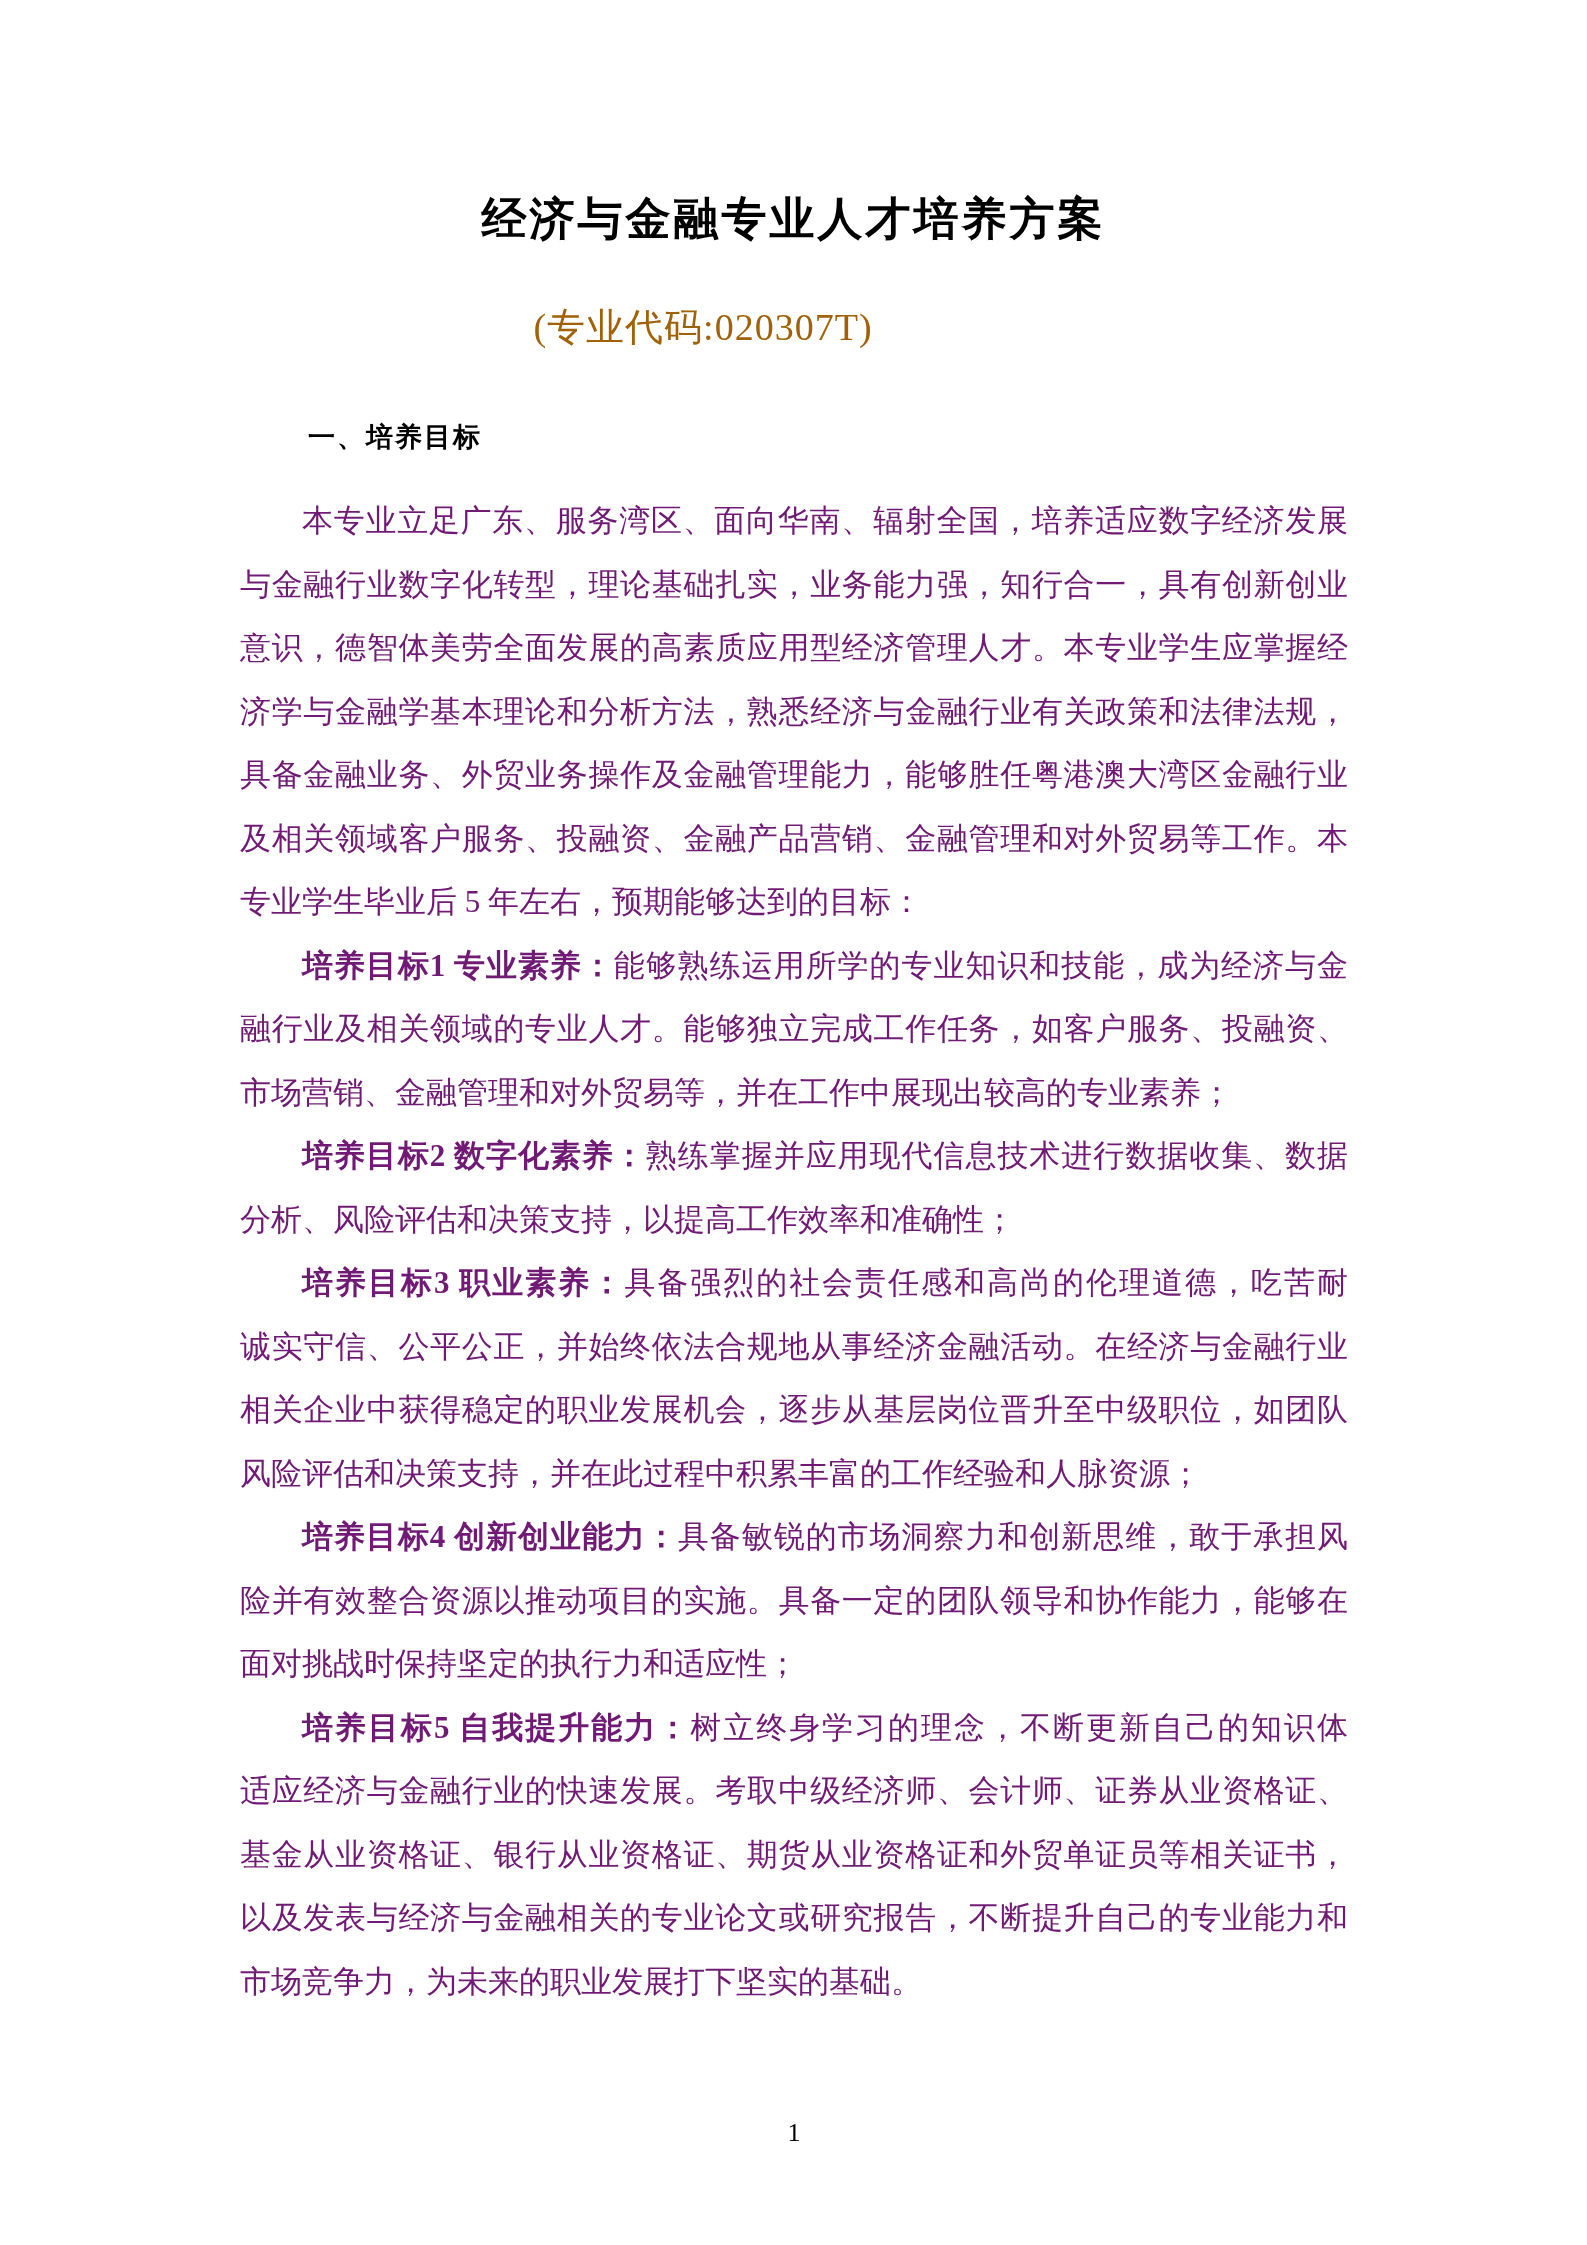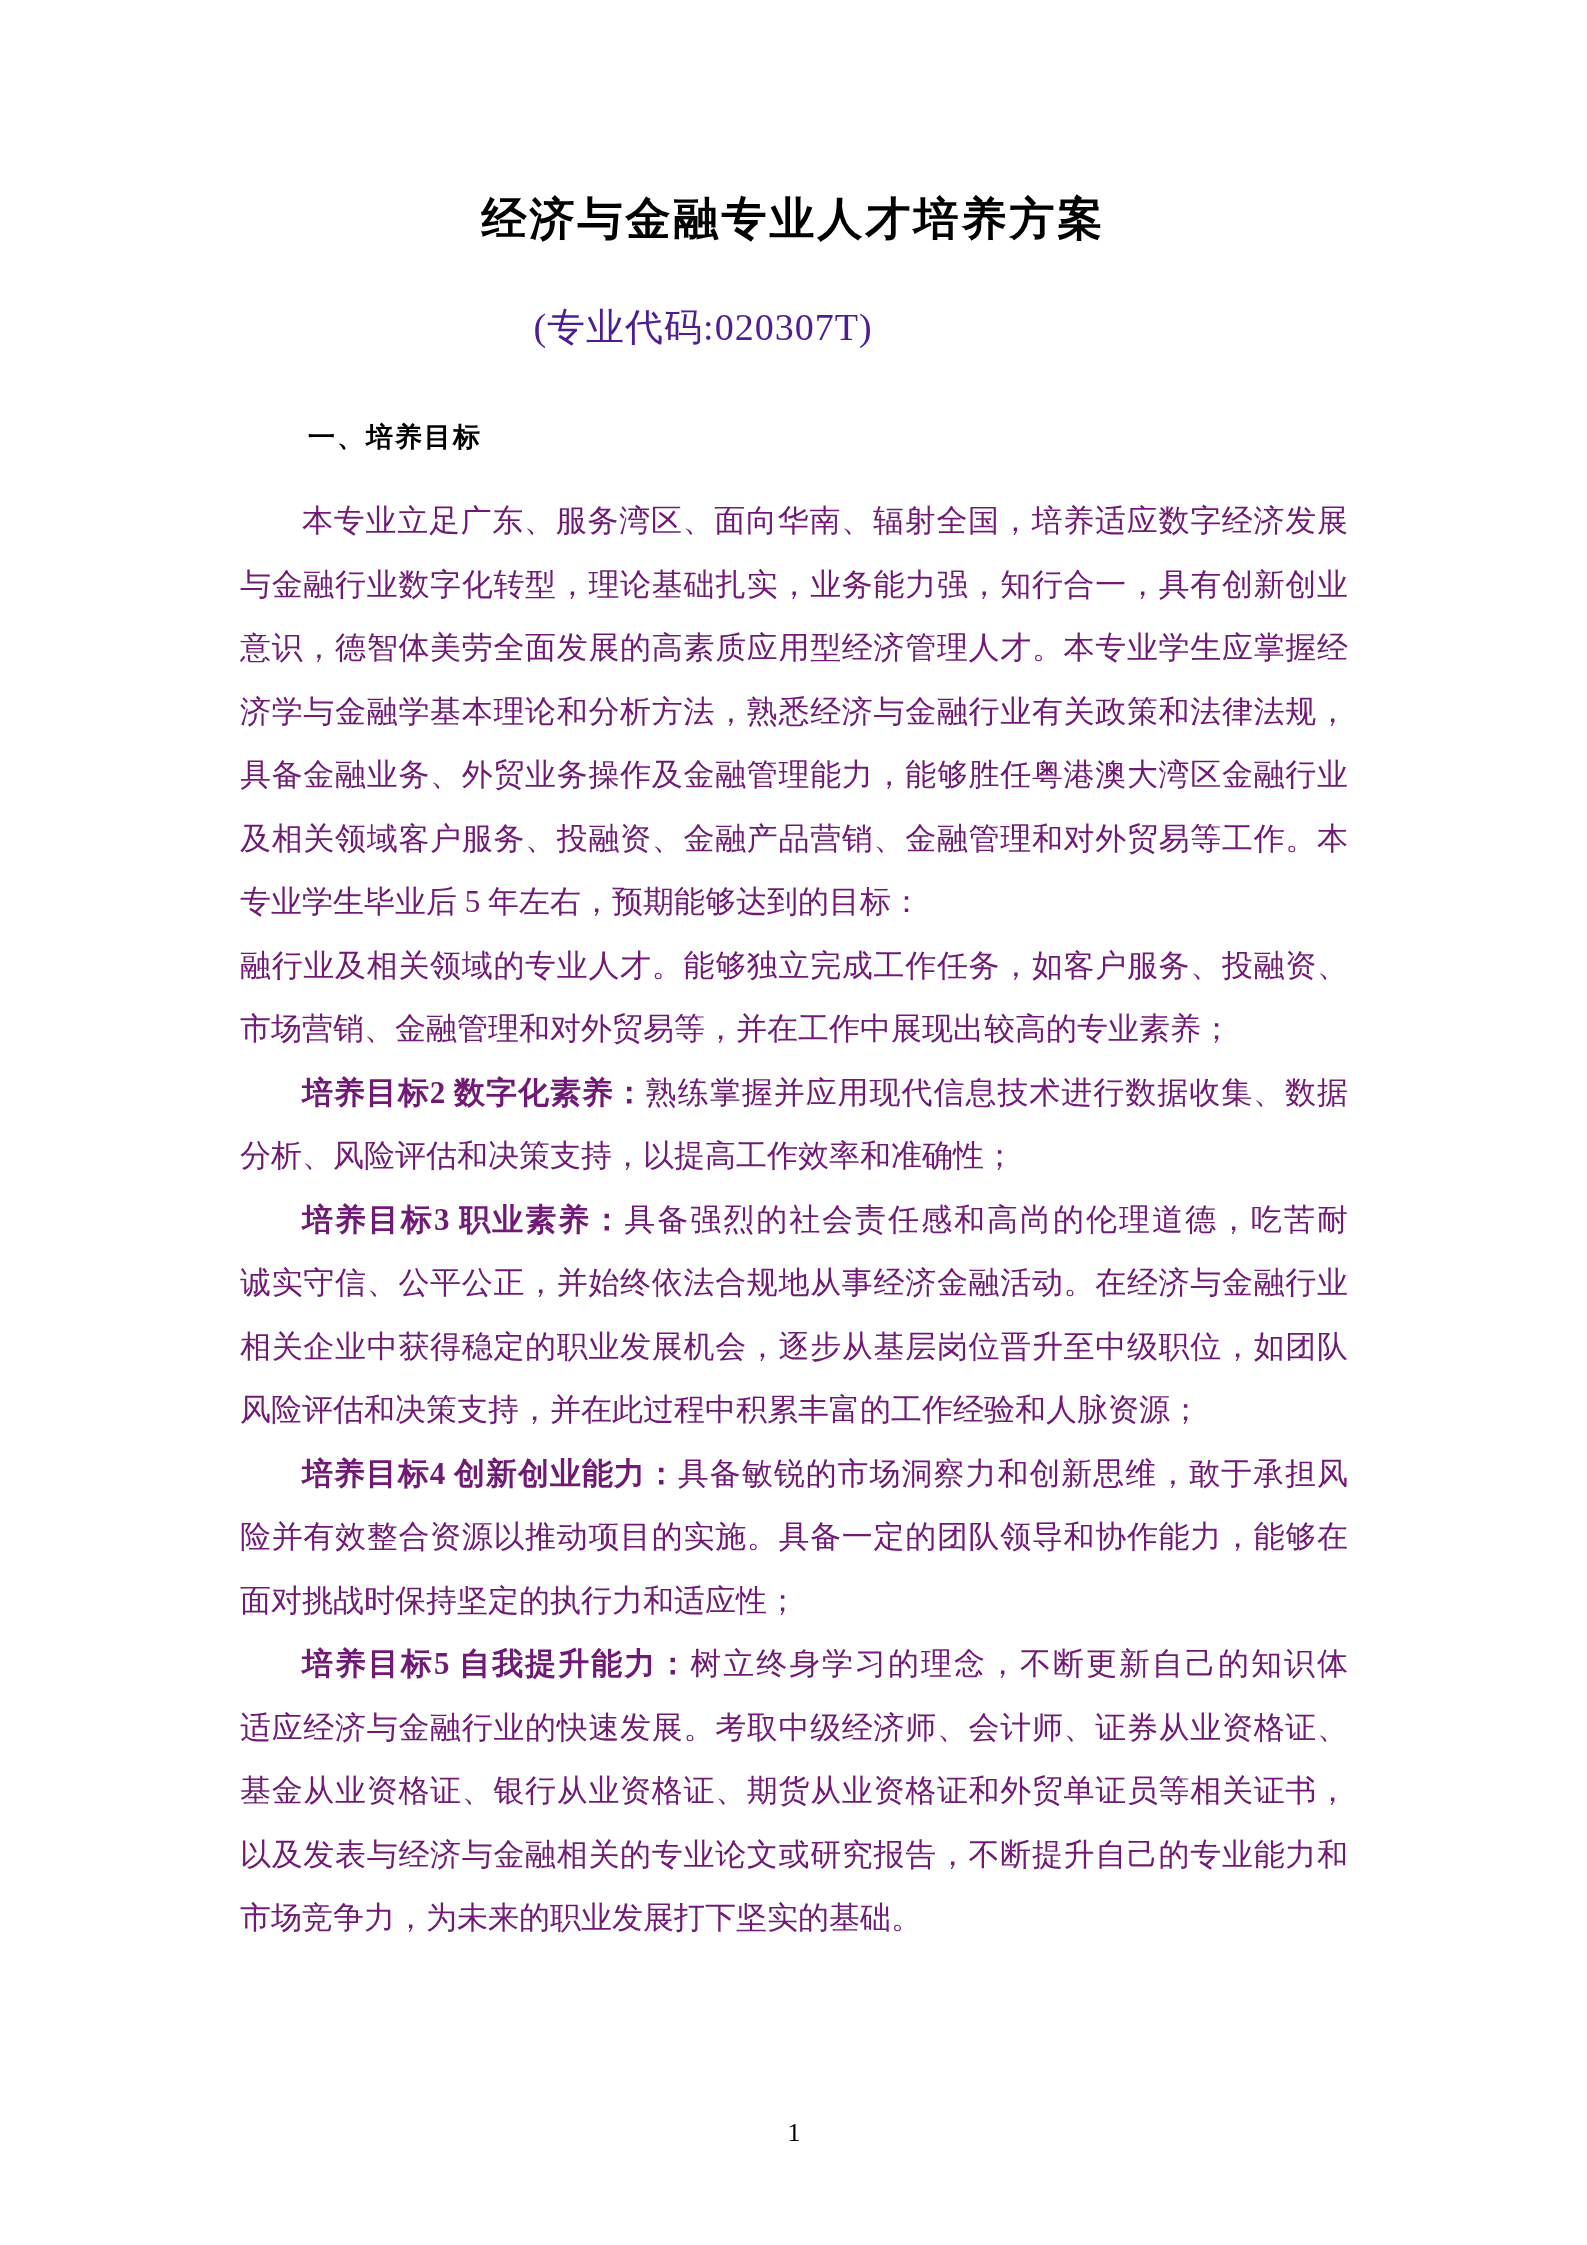--- a/index.html
+++ b/index.html
@@ -34,21 +34,21 @@
   .doc-subtitle {
     position: absolute;
     top: 304px;
     left: 0;
     width: 1406px;
     text-align: center;
     font-family: "Liberation Serif", "DejaVu Serif", serif;
     font-size: 38px;
     letter-spacing: 1px;
     line-height: 1.25;
-    color: #4c1d95;
+    color: #a16207;
   }
   .section-heading {
     position: absolute;
     top: 421px;
     left: 308px;
     margin: 0;
     font-family: "Liberation Sans", "DejaVu Sans", sans-serif;
     font-weight: bold;
     font-size: 27px;
     letter-spacing: 2px;
@@ -97,20 +97,21 @@
   <div class="doc-subtitle">(专业代码:020307T)</div>
   <h2 class="section-heading">一、培养目标</h2>
   <div class="doc-body">
       <div class="line indent"><span>本专业立足广东、服务湾区、面向华南、辐射全国，培养适应数字经济发展</span></div>
       <div class="line"><span>与金融行业数字化转型，理论基础扎实，业务能力强，知行合一，具有创新创业</span></div>
       <div class="line"><span>意识，德智体美劳全面发展的高素质应用型经济管理人才。本专业学生应掌握经</span></div>
       <div class="line"><span>济学与金融学基本理论和分析方法，熟悉经济与金融行业有关政策和法律法规，</span></div>
       <div class="line"><span>具备金融业务、外贸业务操作及金融管理能力，能够胜任粤港澳大湾区金融行业</span></div>
       <div class="line"><span>及相关领域客户服务、投融资、金融产品营销、金融管理和对外贸易等工作。本</span></div>
       <div class="line last"><span>专业学生毕业后 5 年左右，预期能够达到的目标：</span></div>
+      <div class="line indent"><span class="bold">培养目标1 专业素养：</span><span>能够熟练运用所学的专业知识和技能，成为经济与金</span></div>
       <div class="line"><span>融行业及相关领域的专业人才。能够独立完成工作任务，如客户服务、投融资、</span></div>
       <div class="line last"><span>市场营销、金融管理和对外贸易等，并在工作中展现出较高的专业素养；</span></div>
       <div class="line indent"><span class="bold">培养目标2 数字化素养：</span><span>熟练掌握并应用现代信息技术进行数据收集、数据</span></div>
       <div class="line last"><span>分析、风险评估和决策支持，以提高工作效率和准确性；</span></div>
       <div class="line indent"><span class="bold">培养目标3 职业素养：</span><span>具备强烈的社会责任感和高尚的伦理道德，吃苦耐劳、</span></div>
       <div class="line"><span>诚实守信、公平公正，并始终依法合规地从事经济金融活动。在经济与金融行业</span></div>
       <div class="line"><span>相关企业中获得稳定的职业发展机会，逐步从基层岗位晋升至中级职位，如团队</span></div>
       <div class="line last"><span>风险评估和决策支持，并在此过程中积累丰富的工作经验和人脉资源；</span></div>
       <div class="line indent"><span class="bold">培养目标4 创新创业能力：</span><span>具备敏锐的市场洞察力和创新思维，敢于承担风</span></div>
       <div class="line"><span>险并有效整合资源以推动项目的实施。具备一定的团队领导和协作能力，能够在</span></div>

